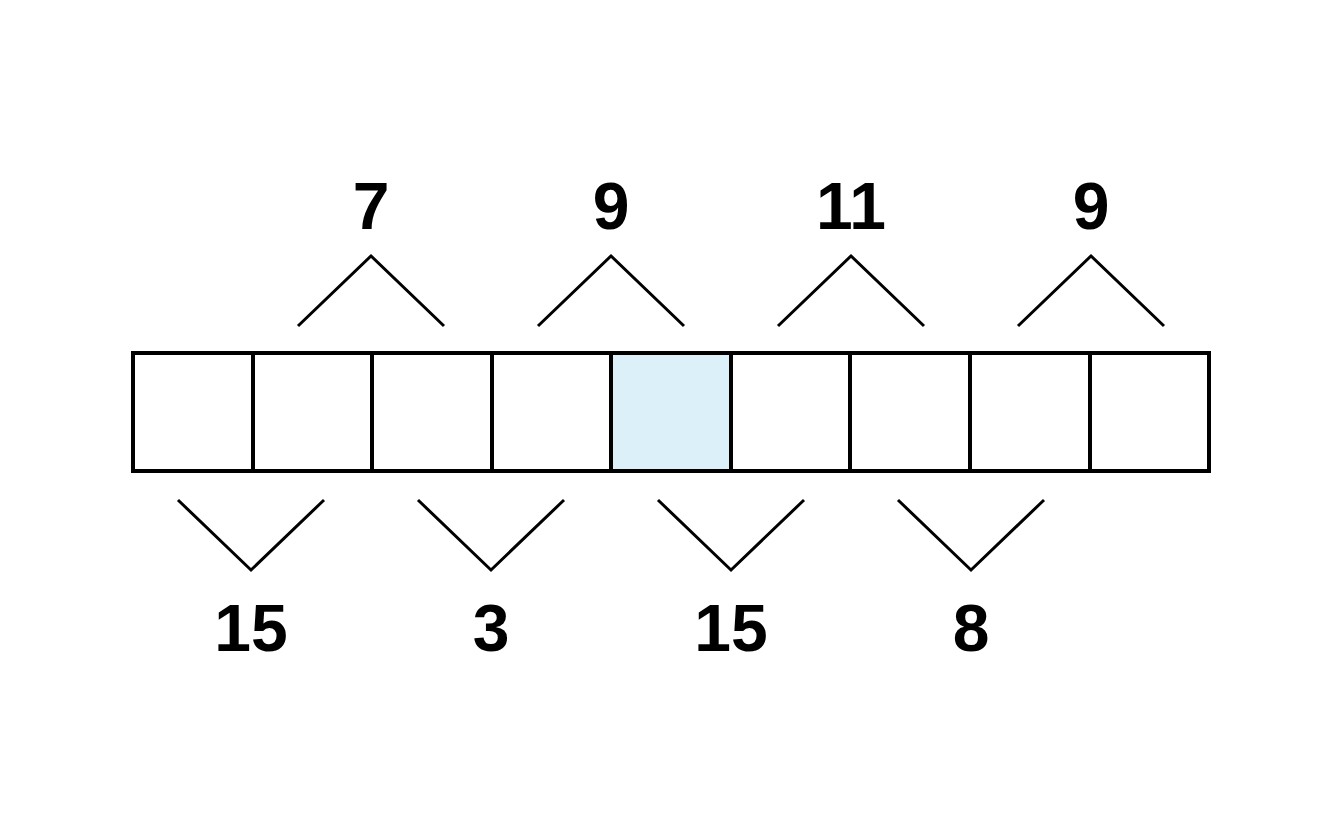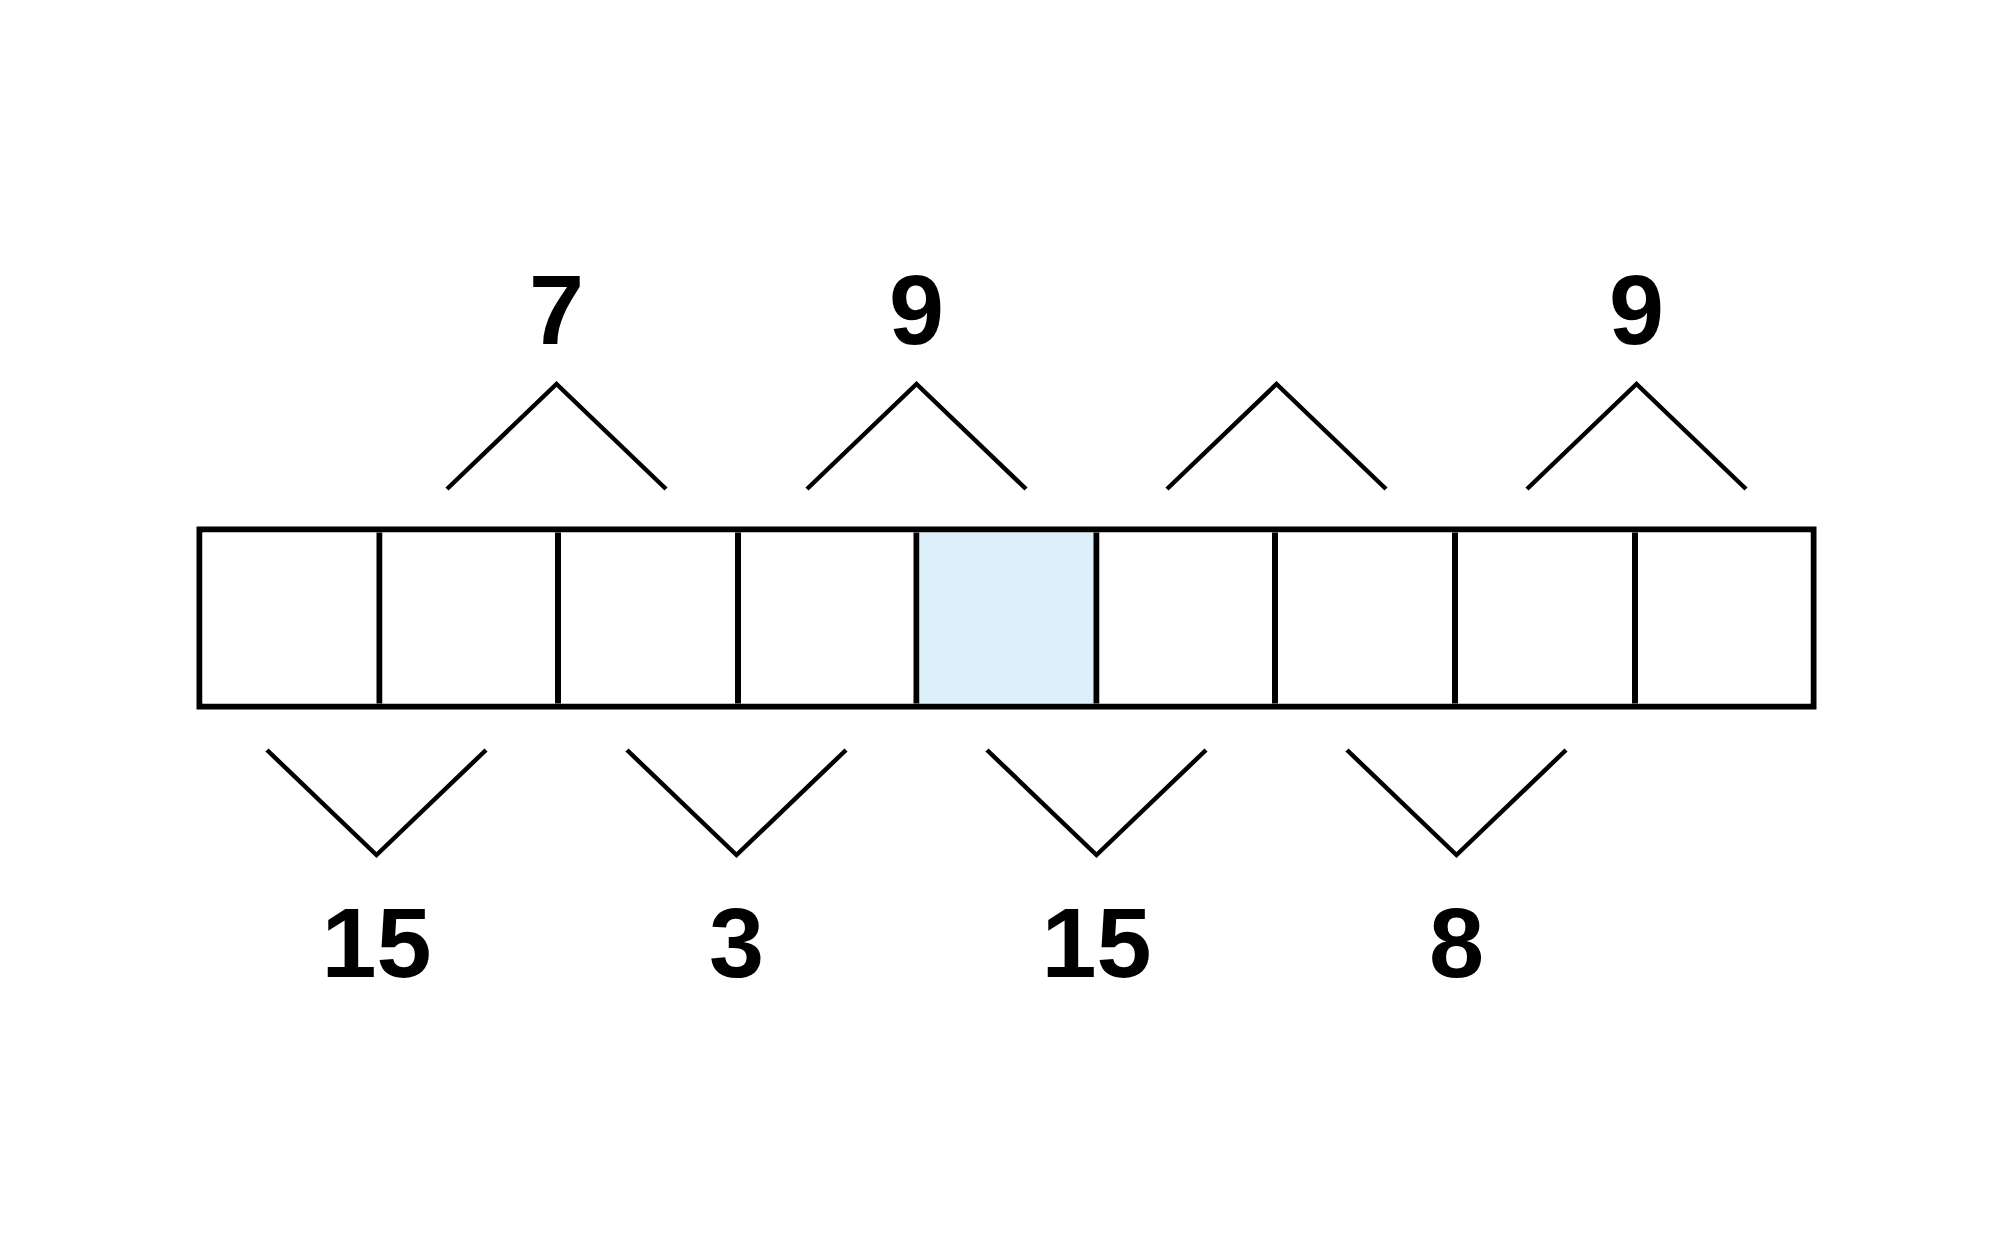--- a/index.html
+++ b/index.html
@@ -58,20 +58,21 @@
     white-space: nowrap;
   }
 </style>
 </head>
 <body>
 
 <div class="canvas">
 
   <div class="sum-label" style="left:291px;  top:173px;">7</div>
   <div class="sum-label" style="left:531px;  top:173px;">9</div>
+  <div class="sum-label" style="left:771px;  top:173px;">11</div>
   <div class="sum-label" style="left:1011px; top:173px;">9</div>
 
   <svg class="sum-mark" style="left:296px;  top:254px;" width="150" height="74">
       <polyline points="2,72 75,2 148,72"></polyline>
     </svg>
   <svg class="sum-mark" style="left:536px;  top:254px;" width="150" height="74">
       <polyline points="2,72 75,2 148,72"></polyline>
     </svg>
   <svg class="sum-mark" style="left:776px;  top:254px;" width="150" height="74">
       <polyline points="2,72 75,2 148,72"></polyline>

